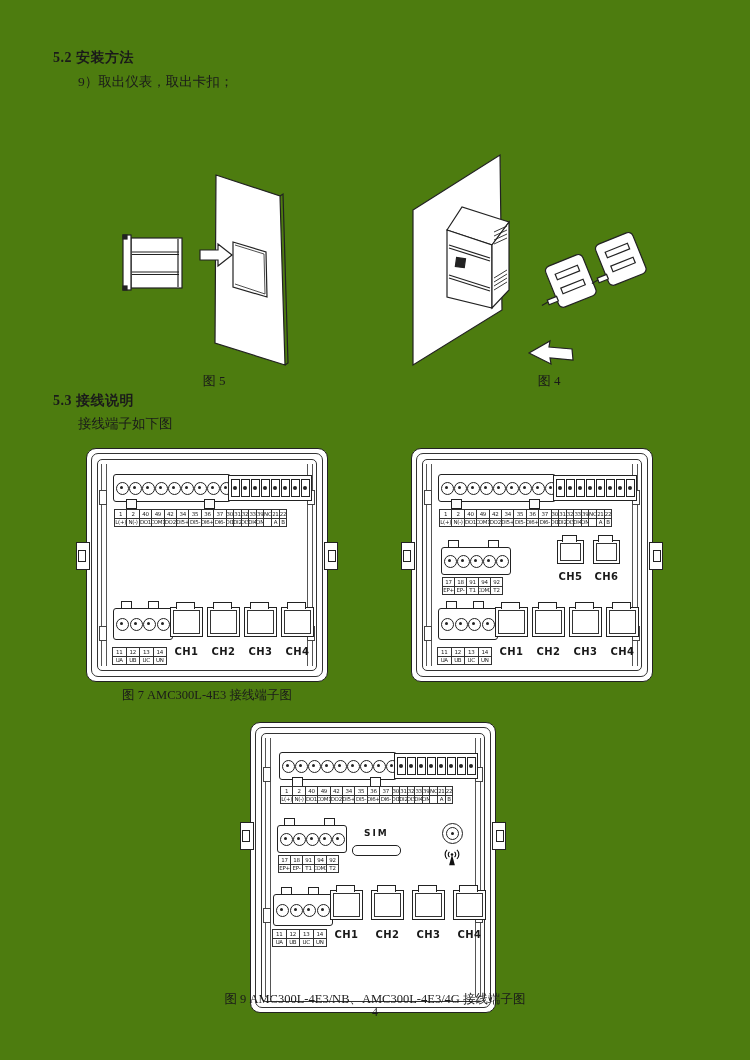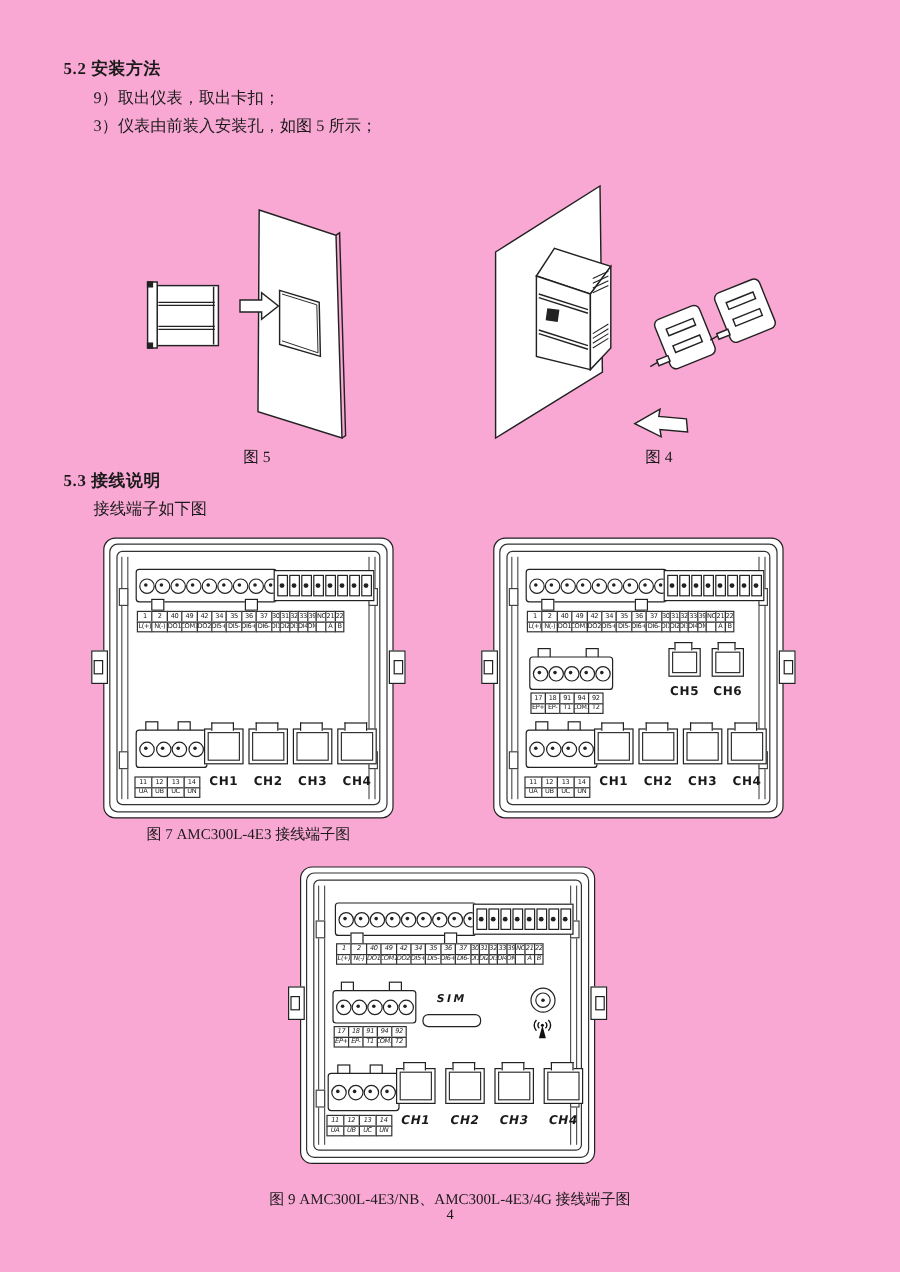--- a/index.html
+++ b/index.html
@@ -1,27 +1,27 @@
 <!DOCTYPE html>
 <html><head>
 <meta charset="utf-8">
 <style>
   html,body{margin:0;padding:0;background:#fff;}
-  #page{position:relative;width:750px;height:1060px;background:#f9a8d4;overflow:hidden;
+  #page{position:relative;width:750px;height:1060px;background:#4d7c0f;overflow:hidden;
         font-family:"Liberation Serif","DejaVu Serif",serif;color:#1a1a1a;}
   .abs{position:absolute;}
   .h2{position:absolute;font-size:14px;font-weight:bold;letter-spacing:.5px;}
   .step{font-size:13.5px;line-height:22.5px;white-space:pre;}
   .caption{position:absolute;text-align:center;font-size:13px;}
   .figcaption{position:absolute;text-align:center;font-size:12.5px;font-family:"Liberation Serif",serif;}
   .pagenum{position:absolute;left:0;width:750px;text-align:center;font-size:12px;}
 
   
   .meter{position:absolute;width:242px;height:234px;}
-  .meter.m9{width:246px;height:248px;font-style:italic;}
+  .meter.m9{width:246px;height:291px;}
   .shell{position:absolute;inset:0;border:1.6px solid #222;border-radius:10px;background:#fff;}
   .shell2{position:absolute;inset:5px;border:1px solid #333;border-radius:7px;}
   .shell3{position:absolute;inset:11px;border:1px solid #333;border-radius:5px;}
   .rail{position:absolute;top:16px;bottom:16px;width:4px;border-left:1px solid #555;border-right:1px solid #555;}
   .railL{left:15px;} .railR{right:15px;}
   .clipn{position:absolute;width:6px;height:13px;border:1px solid #444;background:#fff;}
   .ear{position:absolute;width:12px;height:26px;border:1.5px solid #222;background:#fff;}
   .ear::after{content:'';position:absolute;top:7px;width:6px;height:10px;border:1.2px solid #222;}
   .earL{left:-10px;} .earL::after{left:1px;}
   .earR{right:-10px;} .earR::after{right:1px;}
@@ -60,21 +60,20 @@
   svg{display:block;}
 </style>
 </head>
 <body>
 
 <div id="page">
 
   <div class="h2" style="left:53px;top:49px;">5.2 安装方法</div>
   <div class="abs" style="left:78px;top:71px;">
     <div class="step">9）取出仪表，取出卡扣；</div>
-    <div class="step">3）仪表由前装入安装孔，如图 5 所示；</div>
   </div>
 
   <svg class="abs" style="left:105px;top:163px;" width="280" height="208" viewBox="0 0 280 208">
     <g fill="#fff" stroke="#222" stroke-width="1.2">
       <path d="M111,12 L175,33 L180,202 L110,180 Z"></path>
       <path d="M175,33 L178,31 L183,200 L180,202" fill="none"></path>
       <path d="M128,79 L161,89 L162,134 L128,124 Z"></path>
       <path d="M130,82 L159,91 L160,131 L130,121" fill="none" stroke-width="0.8"></path>
 
       <rect x="26" y="75" width="51" height="50"></rect>

